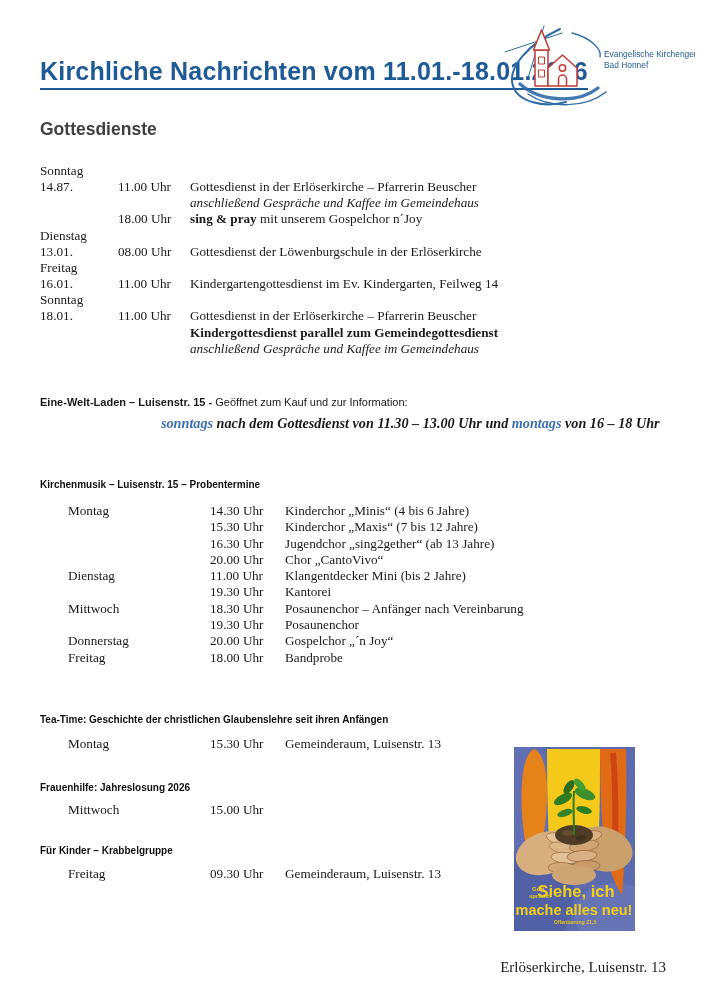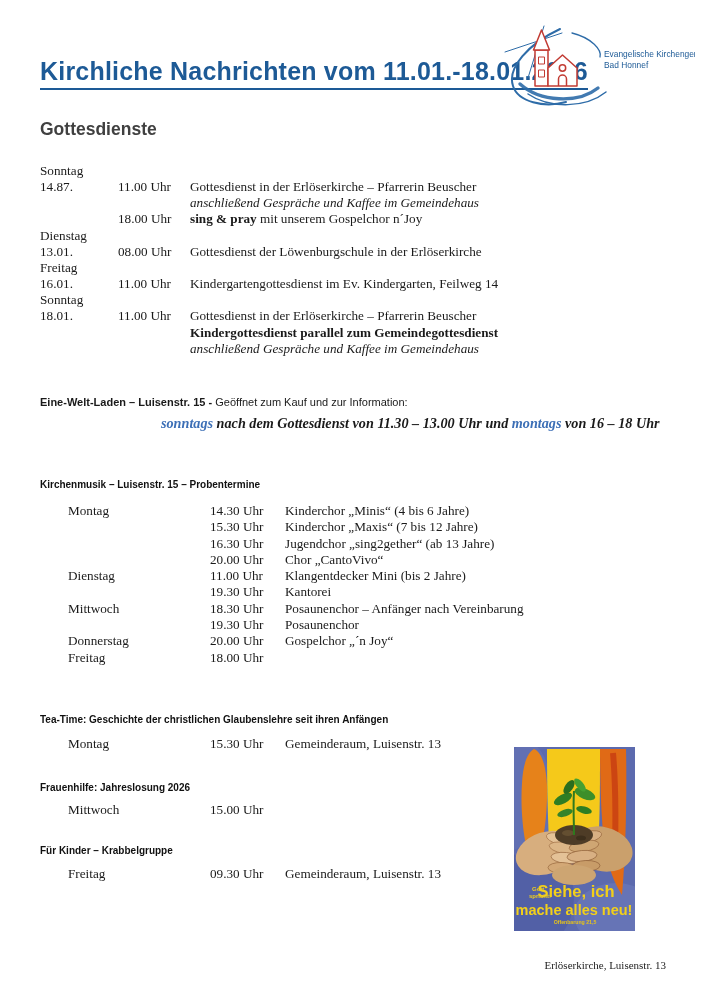--- a/index.html
+++ b/index.html
@@ -47,21 +47,21 @@
     font-family:"Liberation Sans", sans-serif; font-size:11px; }
   .ewl-line1 .lead { font-weight:bold; }
   .ewl-line2 { position:absolute; left:114px; top:415px; white-space:nowrap;
     font-family:"Liberation Serif", serif; font-size:14.2px;
     font-weight:bold; font-style:italic;margin-left:47px; }
   .blue-word { color:#3c6fb6; }
   
   .artwork { position:absolute; left:514px; top:747px; width:97px; height:184px; }
   
   .footer { position:absolute; right:39px; top:959px;
-    font-size:11px; color:#222; }
+    font-size:15px; color:#222; }
 </style>
 </head>
 <body>
 
 <div class="page">
 
   <div class="doc-title">Kirchliche Nachrichten vom 11.01.-18.01.2026</div>
 
   <div class="logo">
     <svg viewBox="0 0 195 90" width="195" height="90">
@@ -202,20 +202,21 @@
       <span class="nowrap">Posaunenchor</span>
     </div>
     <div class="km-row">
       <span>Donnerstag</span>
       <span>20.00 Uhr</span>
       <span class="nowrap">Gospelchor „´n Joy“</span>
     </div>
     <div class="km-row">
       <span>Freitag</span>
       <span>18.00 Uhr</span>
+      <span class="nowrap">Bandprobe</span>
     </div>
   </div>
 
   <div class="h-sec" style="top:714px">Tea-Time: Geschichte der christlichen Glaubenslehre seit ihren Anfängen</div>
   <div class="ev-row" style="top:736px">
     <span>Montag</span>
     <span>15.30 Uhr</span>
     <span class="nowrap">Gemeinderaum, Luisenstr. 13</span>
   </div>
 

